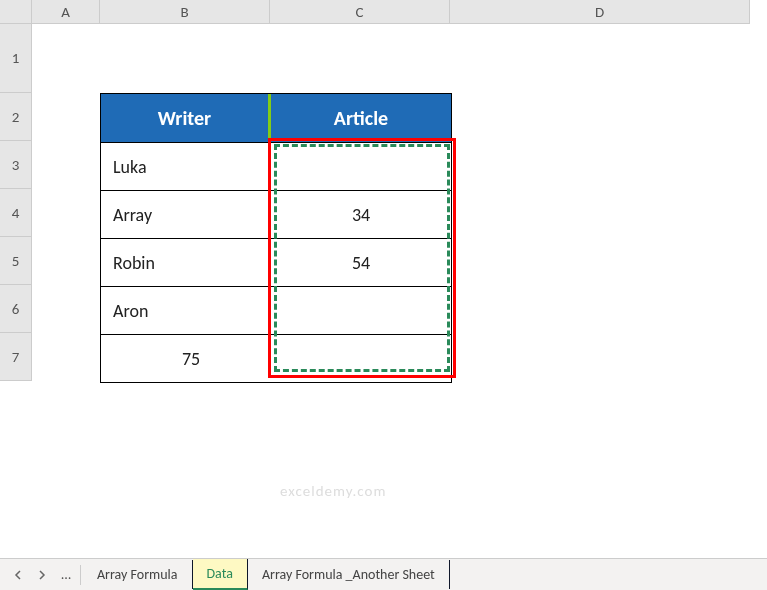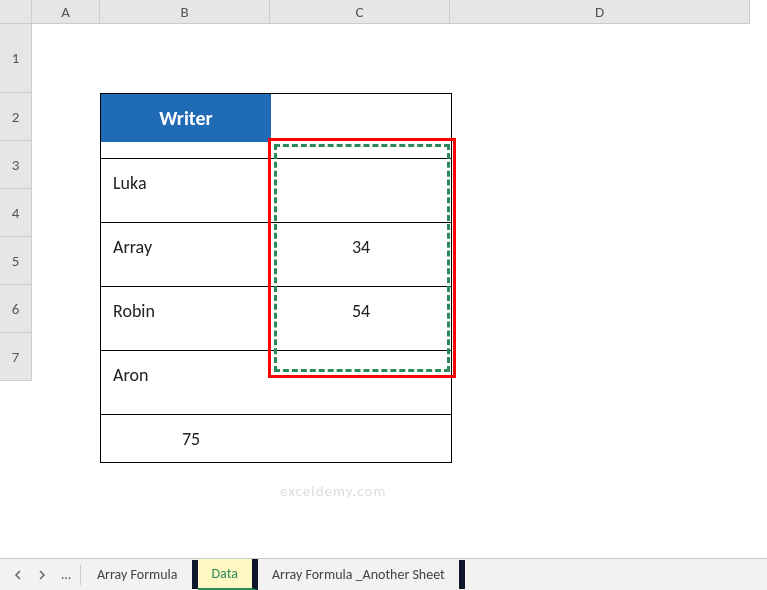--- a/index.html
+++ b/index.html
@@ -16,35 +16,35 @@
 .col-headers { display: flex; position: absolute; top: 0; left: 0; height: 24px; }
 .corner { width: 32px; height: 24px; background: #e6e6e6; border-right: 1px solid #ccc; border-bottom: 1px solid #ccc; }
 .col-h { height: 24px; display: flex; align-items: center; justify-content: center; background: #e6e6e6; border-right: 1px solid #ccc; border-bottom: 1px solid #ccc; color: #555; font-size: 15px; }
 .row-headers { position: absolute; top: 24px; left: 0; width: 32px; }
 .row-h { width: 32px; display: flex; align-items: center; justify-content: center; background: #e6e6e6; border-right: 1px solid #ccc; border-bottom: 1px solid #ccc; color: #555; font-size: 15px; }
 
 .data-table { position: absolute; top: 93px; left: 100px; border: 1px solid #000; }
 .data-table .hrow { display: flex; }
 .th { background: #1F6BB6; color: #fff; font-weight: bold; font-size: 20px; display: flex; align-items: center; justify-content: center; height: 48px; border-right: 3px solid #84cc16; }
 .th:last-child { border-right: none; }
-.tr { display: flex; border-top: 1px solid #000; margin-top: 16px; }
+.tr { display: flex; border-top: 1px solid #000; }
 .td { height: 47px; display: flex; align-items: center; font-size: 18px; color: #222; border-right: 1px solid #000; }
 .td:last-child { border-right: none; }
 .td-writer { width: 170px; padding-left: 12px; }
 .td-article { width: 180px; justify-content: center; }
 
 .highlight-box { position: absolute; top: 138px; left: 268px; width: 188px; height: 240px; pointer-events: none; border: 3px solid #ff0000; }
 .marching { position: absolute; top: 3px; left: 3px; right: 3px; bottom: 3px; border: 3px dashed #2a8a5a; }
 
 .watermark { position: absolute; top: 482px; left: 280px; color: #ddd; font-size: 15px; letter-spacing: 1px; pointer-events: none; }
 
 .tab-strip { height: 32px; background: #f3f2f1; border-top: 1px solid #ccc; display: flex; align-items: center; padding-left: 6px; font-size: 14px; }
 .nav-btn { width: 24px; height: 24px; display: flex; align-items: center; justify-content: center; color: #555; cursor: pointer; }
 .ellipsis { width: 24px; text-align: center; color: #555; }
-.tab { padding: 6px 14px; border-right: 6px solid #0f172a; background: #f3f2f1; color: #444; cursor: pointer; white-space: nowrap; text-align: center; }
+.tab { padding: 6px 14px; border-right: 1px solid #0f172a; background: #f3f2f1; color: #444; cursor: pointer; white-space: nowrap; text-align: center; }
 .tab.active { background: #fef9c3; border-bottom: 2px solid #2a8a5a; color: #2a8a5a; font-weight: normal; }
 .tab-sep { border-left: 1px solid #ccc; height: 20px; margin: 0 2px; }
 </style>
 </head>
 <body>
 
 <div class="container">
   <div class="grid-area">
     <div class="col-headers">
       <div class="corner"></div>
@@ -59,20 +59,21 @@
       <div class="row-h" style="height:48px">3</div>
       <div class="row-h" style="height:48px">4</div>
       <div class="row-h" style="height:48px">5</div>
       <div class="row-h" style="height:48px">6</div>
       <div class="row-h" style="height:48px">7</div>
     </div>
 
     <div class="data-table">
       <div class="hrow">
         <div class="th" style="width:170px">Writer</div>
+        <div class="th" style="width:180px">Article</div>
       </div>
       <div class="tr">
         <div class="td td-writer">Luka</div>
       </div>
       <div class="tr">
         <div class="td td-writer">Array</div>
         <div class="td td-article">34</div>
       </div>
       <div class="tr">
         <div class="td td-writer">Robin</div>

